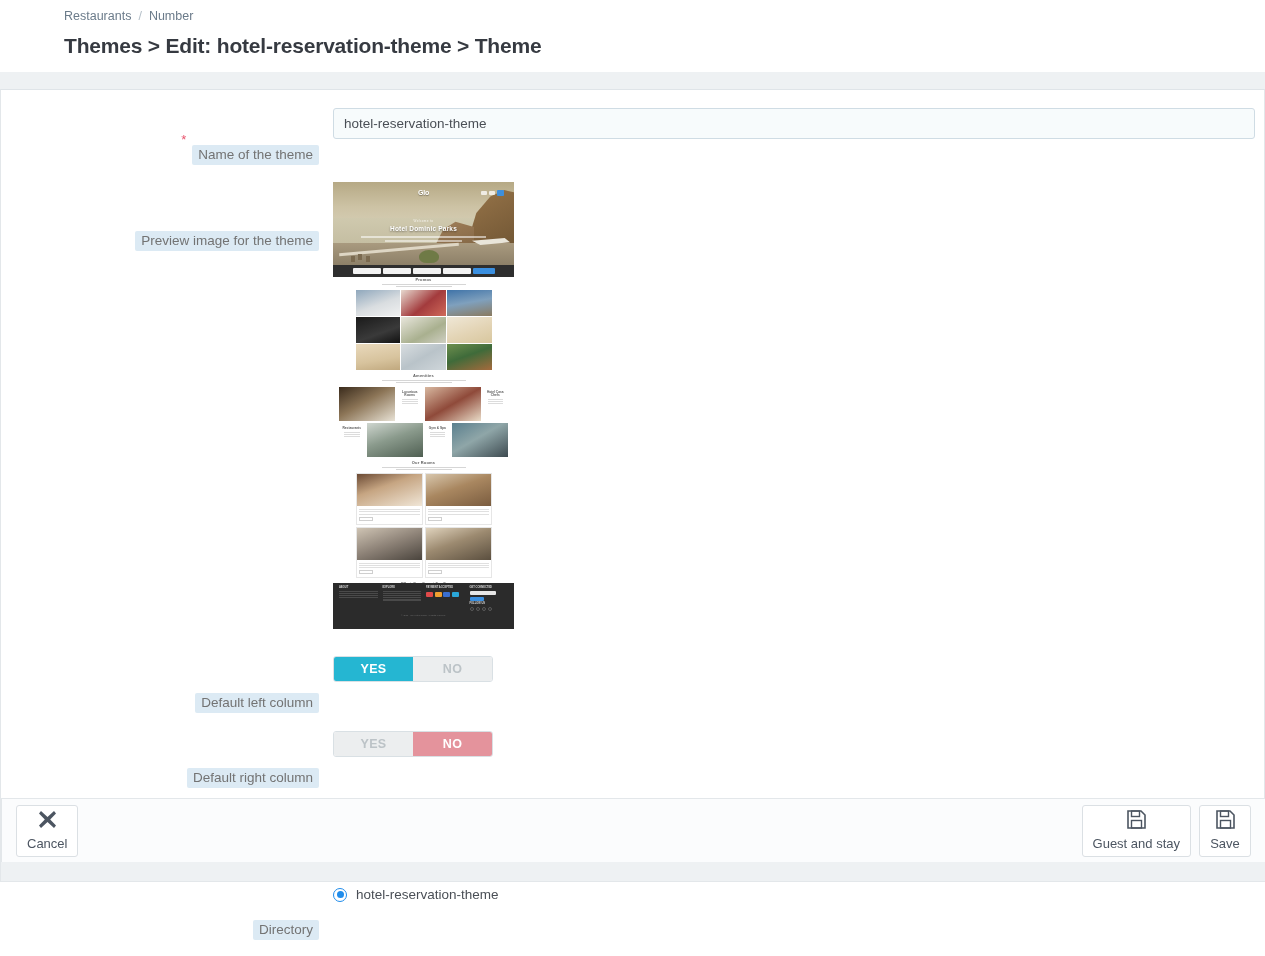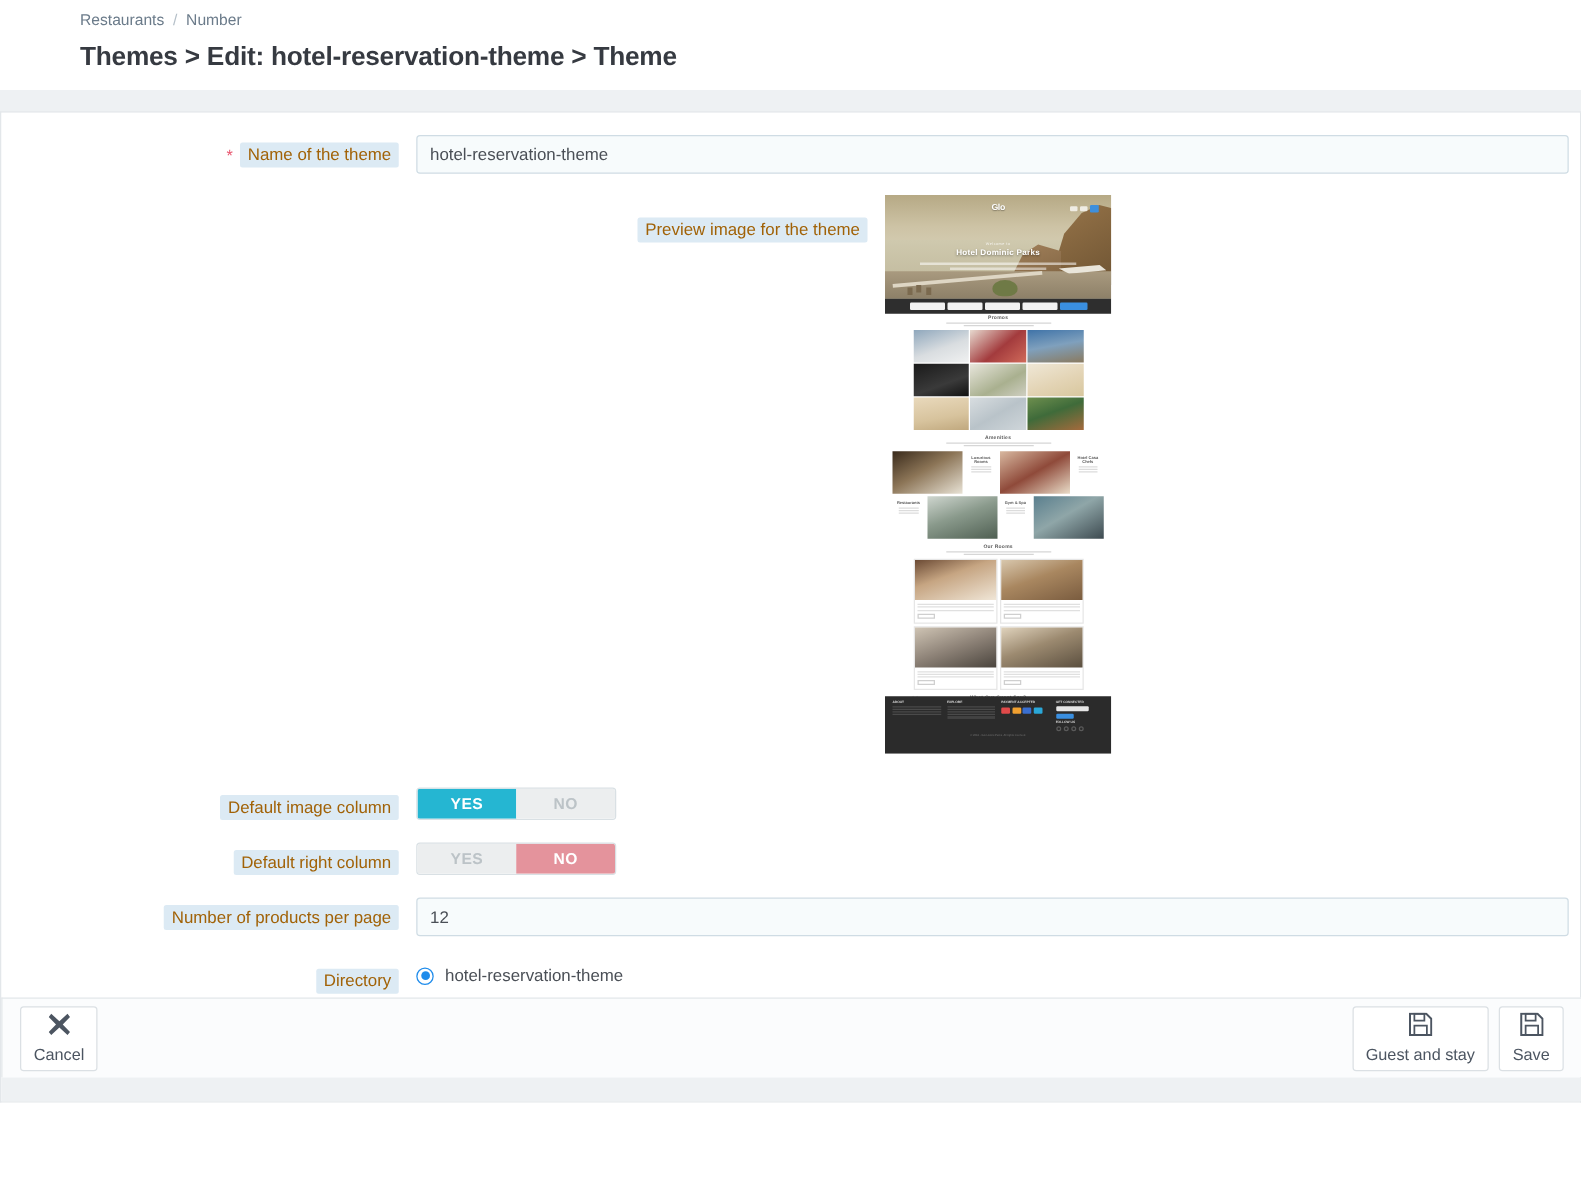--- a/index.html
+++ b/index.html
@@ -46,23 +46,23 @@
 
   
   .row { display: flex; align-items: flex-start; margin-bottom: 0; }
   .lbl-col {
     width: 318px; flex: 0 0 318px;
     display: flex; justify-content: flex-end; align-items: center;
     padding-top: 6px;
   }
   .req-star { color: #e8546d; font-size: 13px; margin-right: 6px; line-height: 1; }
   .lbl {
-    background: #dceaf4; color: #a16207;
+    background: #dceaf4; color: #737373;
     font-size: 13.5px; padding: 2px 6px 3px 6px;
-    border-radius: 2px; white-space: nowrap;
+    border-radius: 2px; white-space: nowrap; margin-top: 31px;
   }
   .fld-col { padding-left: 14px; }
 
   .txtinput {
     width: 922px; height: 31px;
     background: #f7fbfc;
     border: 1px solid #cfdce4;
     border-radius: 3px;
     color: #4a4f56; font-size: 13.5px;
     padding: 0 10px;
@@ -292,21 +292,21 @@
     <div class="row">
       <div class="lbl-col">
         <span class="req-star">*</span>
         <span class="lbl">Name of the theme</span>
       </div>
       <div class="fld-col">
         <input class="txtinput" type="text" value="hotel-reservation-theme" style="">
       </div>
     </div>
 
-    <div class="row" style="margin-top:17px;justify-content:center;">
+    <div class="row" style="margin-top:17px;">
       <div class="lbl-col" style="padding-top:18px;">
         <span class="lbl">Preview image for the theme</span>
       </div>
       <div class="fld-col">
 
         <div class="thumb-wrap">
           <div class="thumb">
 
             <div class="hero">
               <div class="sky"></div>
@@ -507,21 +507,21 @@
 
           </div>
         </div>
 
 
       </div>
     </div>
 
     <div class="row" style="margin-top:27px;">
       <div class="lbl-col">
-        <span class="lbl">Default image column</span>
+        <span class="lbl">Default left column</span>
       </div>
       <div class="fld-col">
         <div class="switch">
           <div class="sw-half on-yes">YES</div>
           <div class="sw-half">NO</div>
         </div>
       </div>
     </div>
 
     <div class="row" style="margin-top:18px;">

